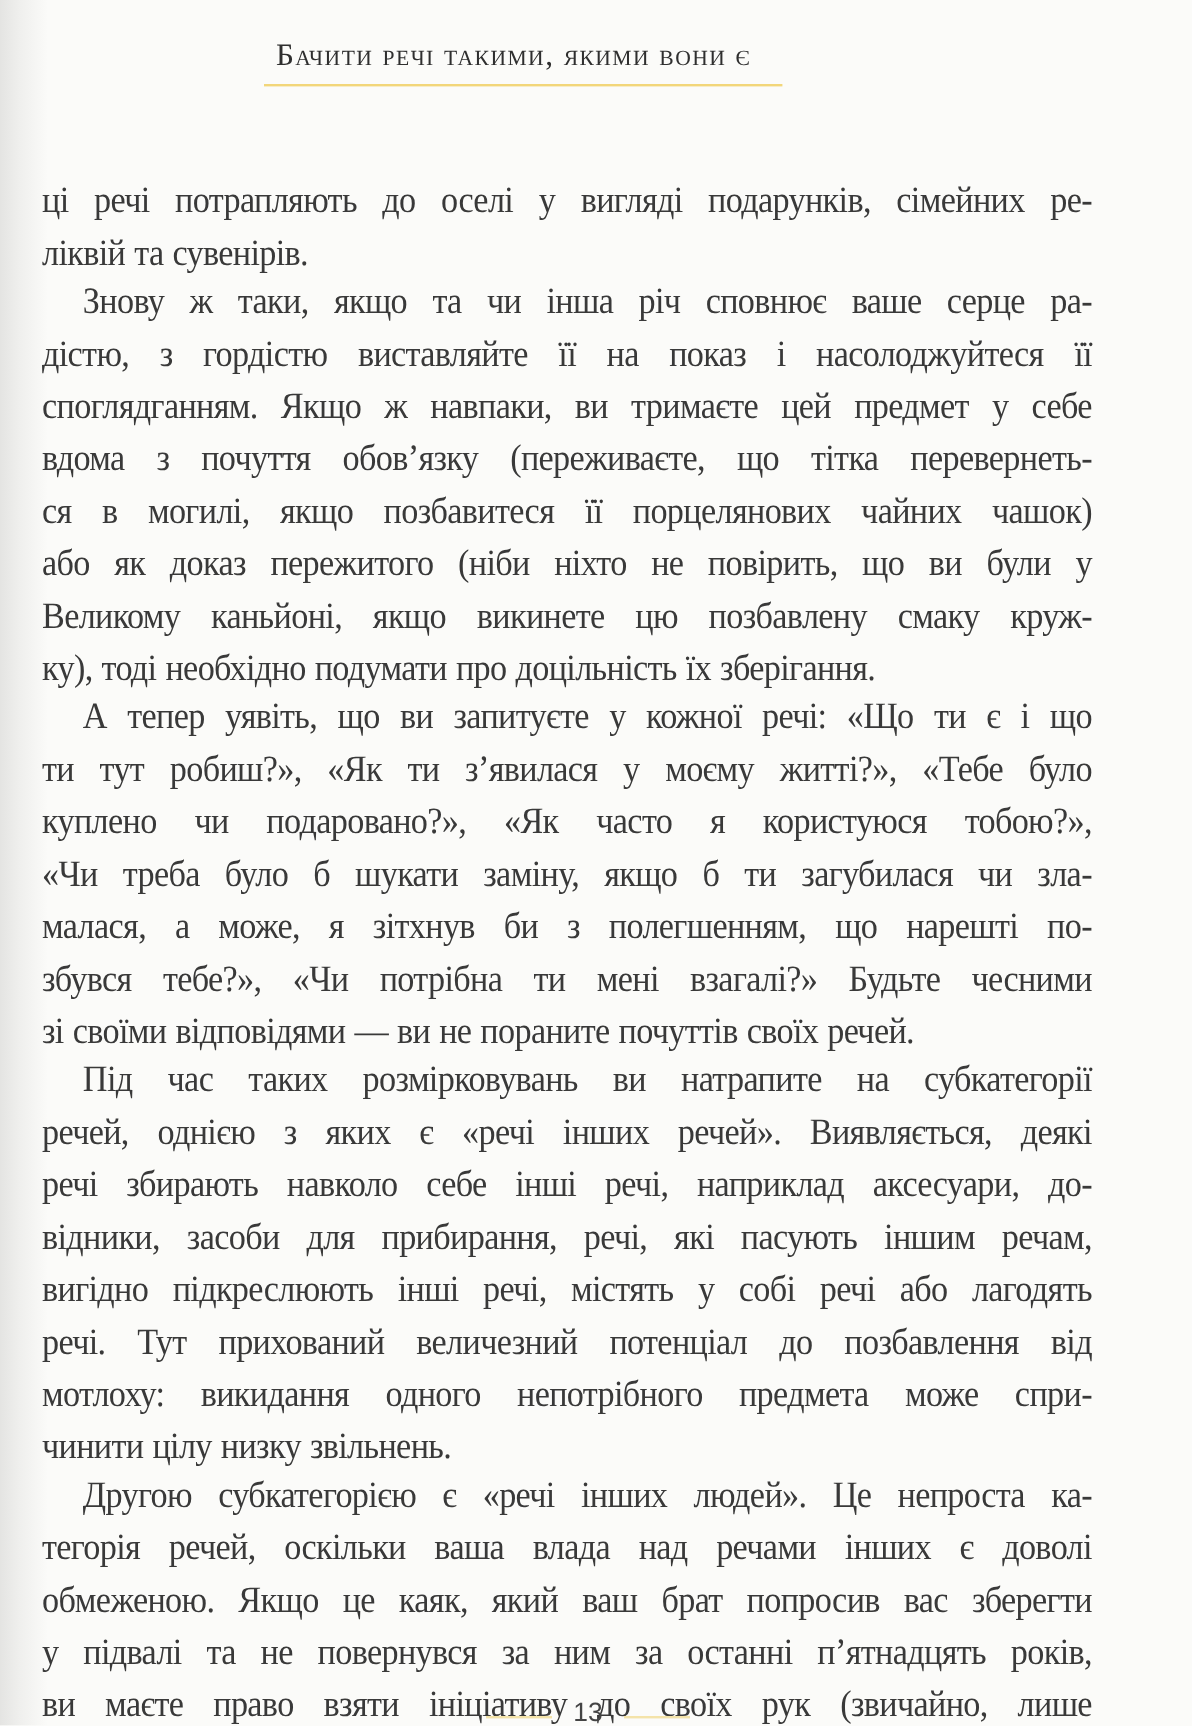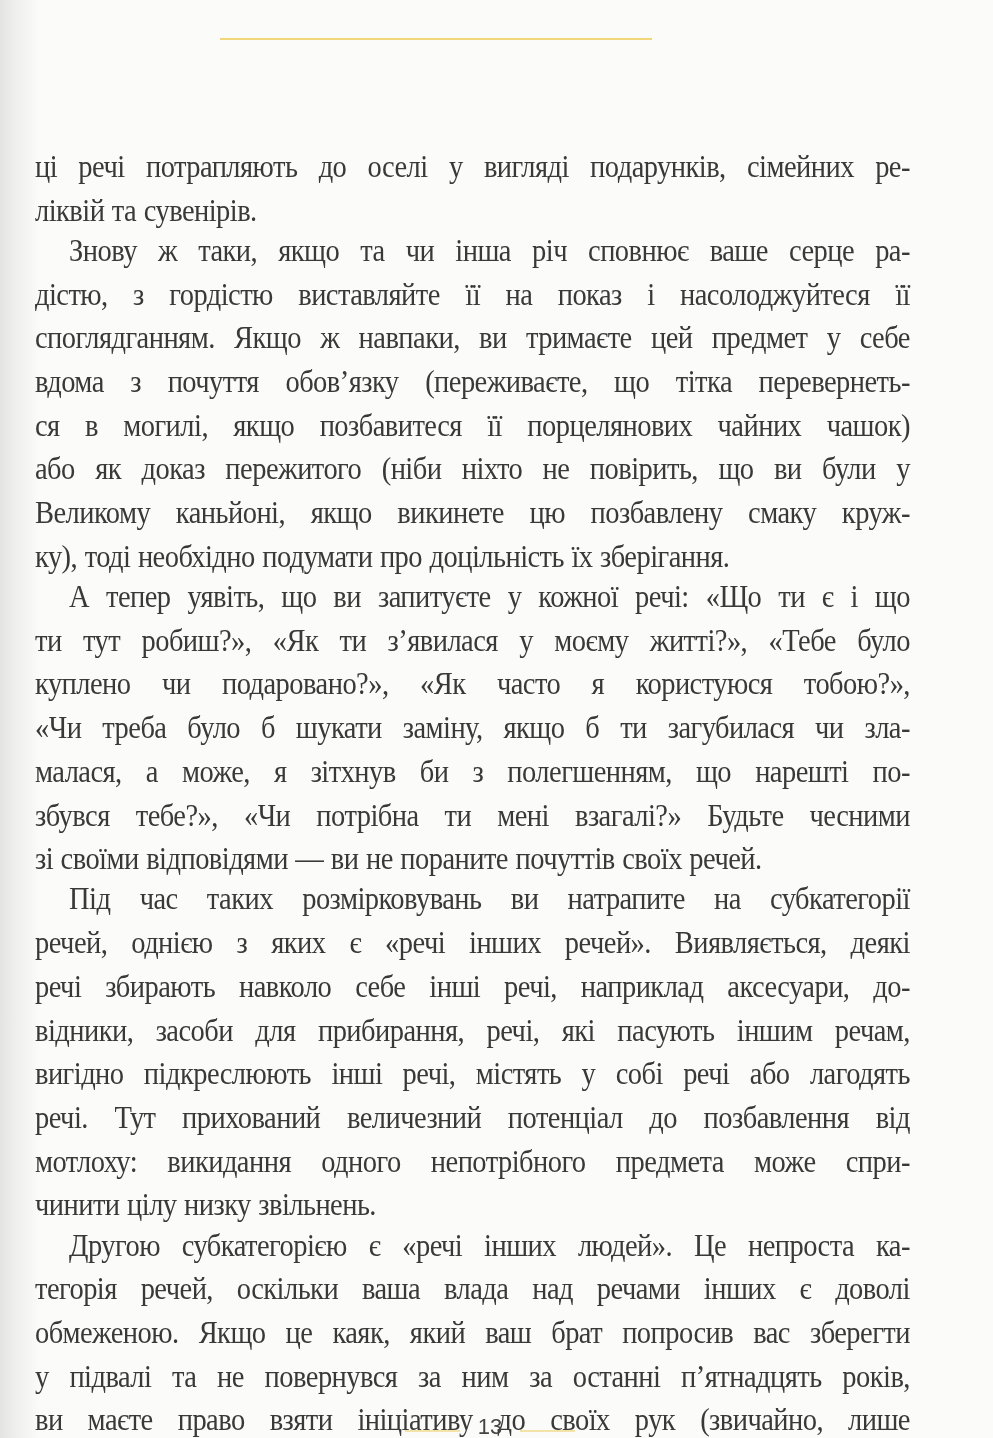--- a/index.html
+++ b/index.html
@@ -100,20 +100,21 @@
       color: #444;
       line-height: 22px;
     }
   </style>
 </head>
 <body>
 
 <div class="page-shade"></div>
 
 <div class="running-header">
+  <span class="title">Бачити речі такими, якими вони є</span>
   <div class="rule"></div>
 </div>
 
 <div class="body-text">
 
   <p class="para" style="margin-top:0;">
     <span class="line">ці речі потрапляють до оселі у вигляді подарунків, сімейних ре-</span>
     <span class="line last">ліквій та сувенірів.</span>
   </p>
 

